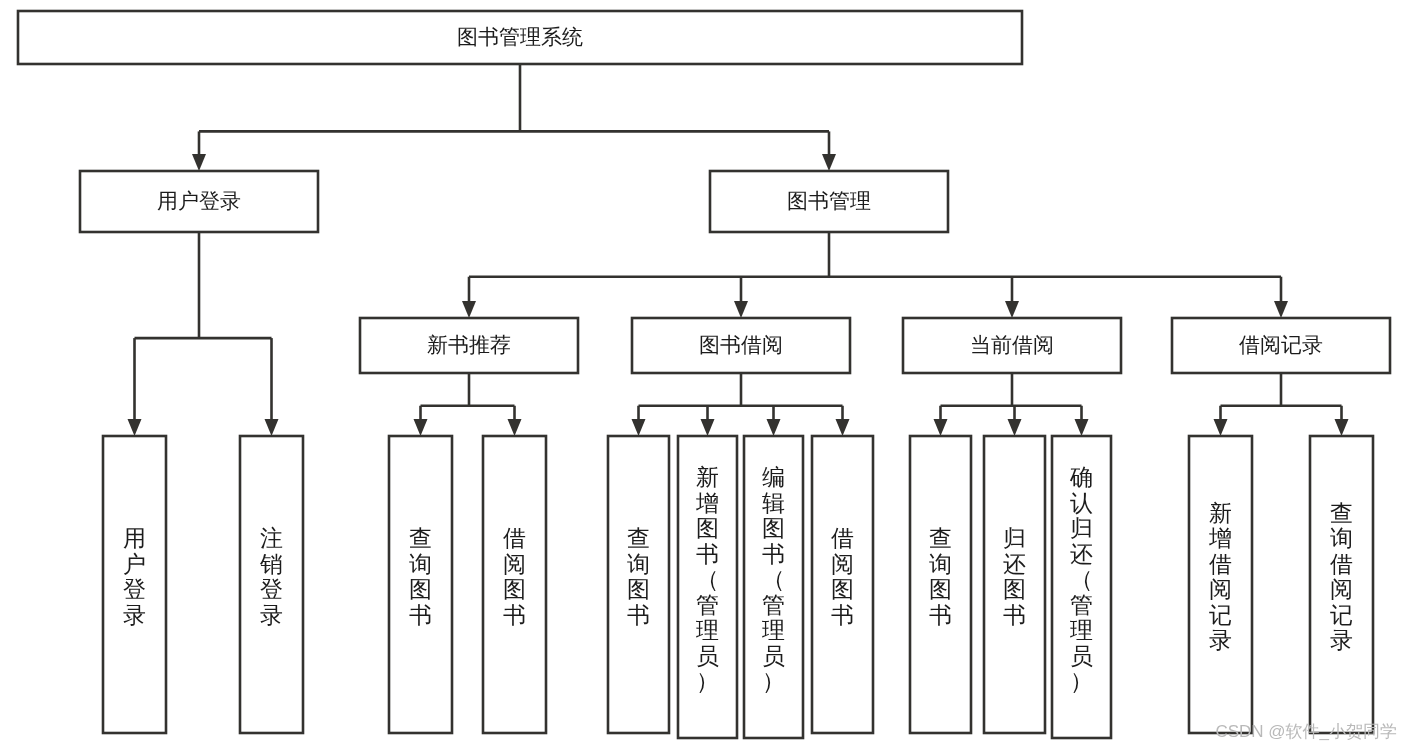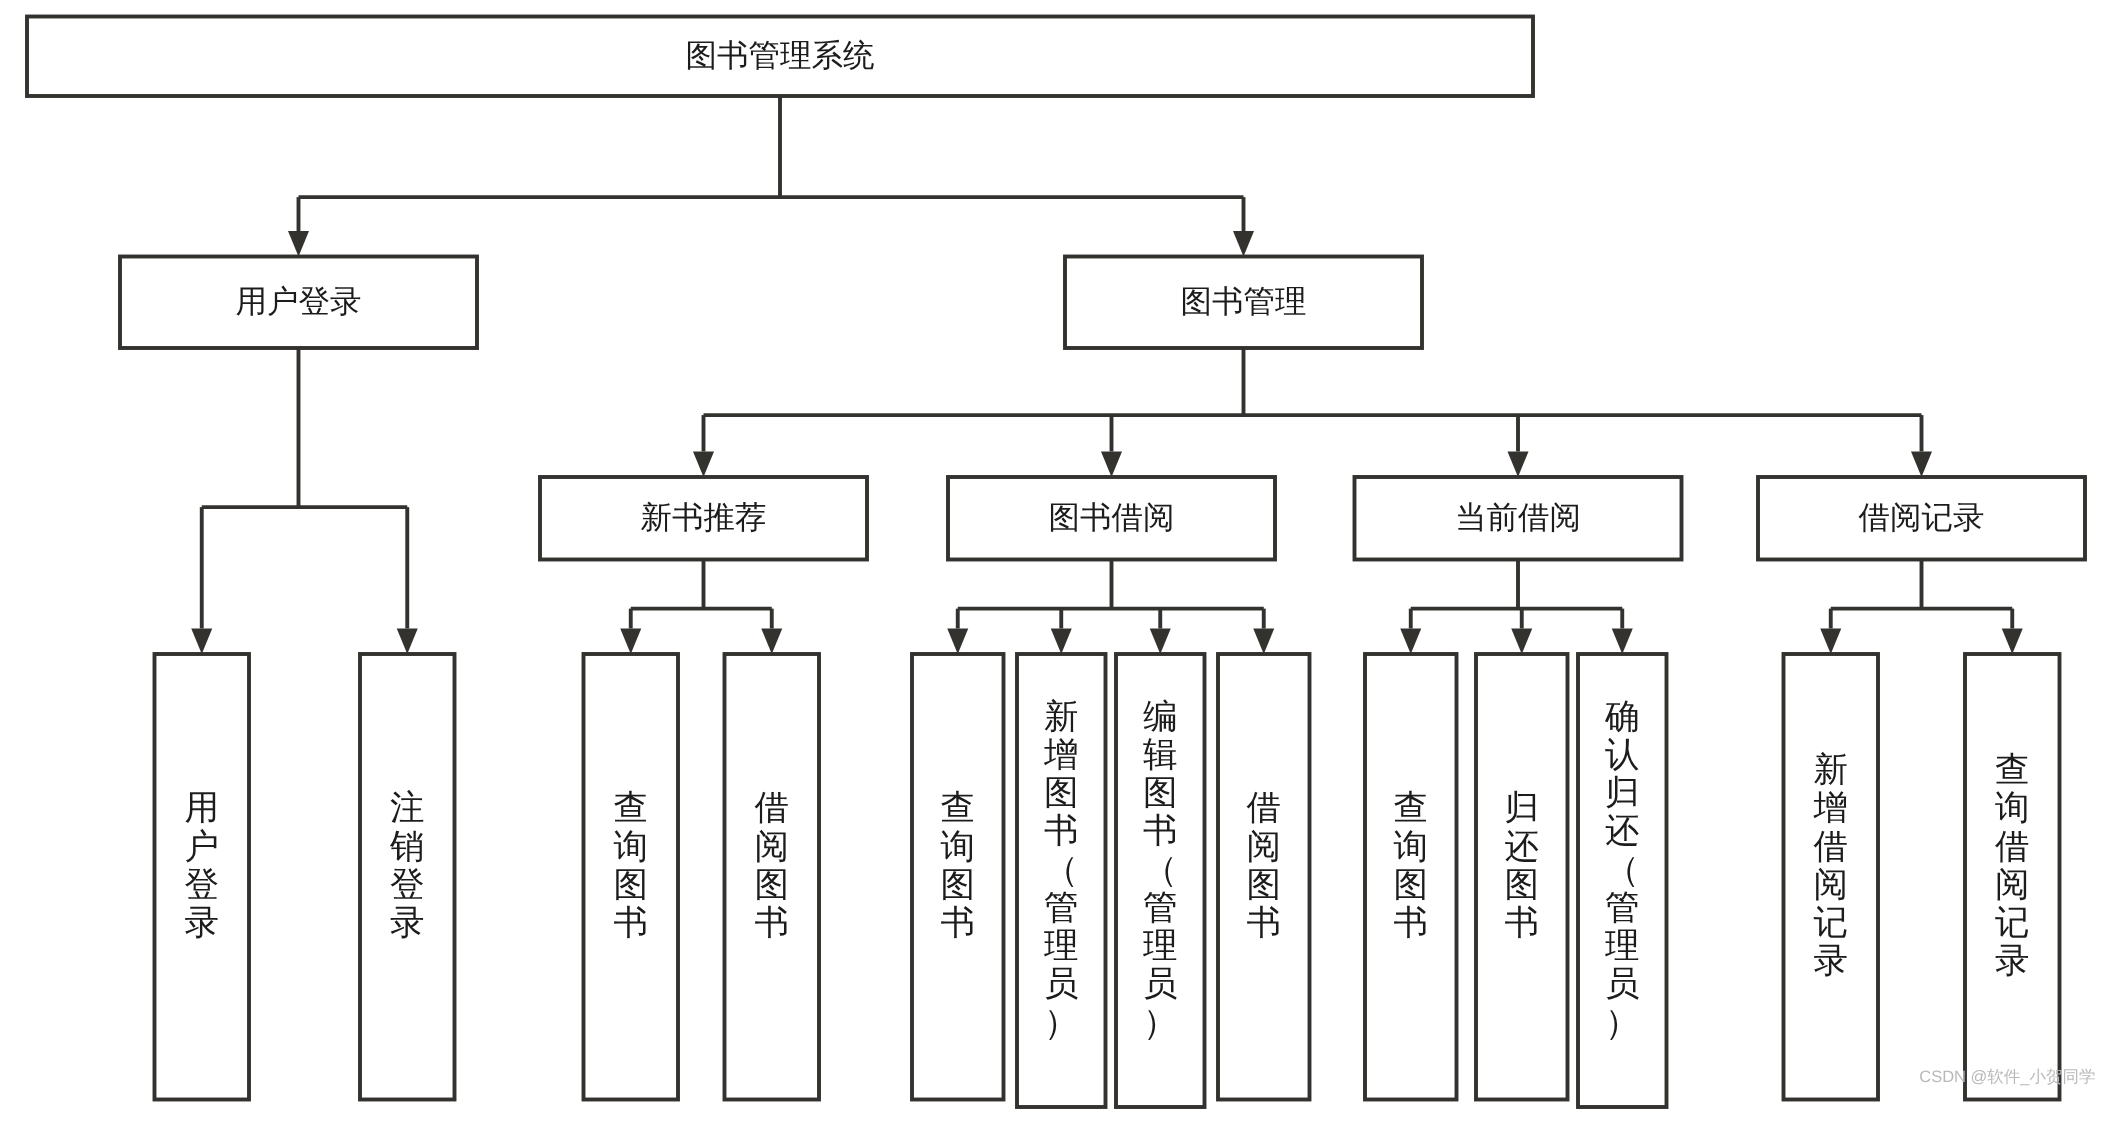--- a/index.html
+++ b/index.html
@@ -43,23 +43,23 @@
     stroke-width: 2.6;
     fill: none;
     stroke-linecap: butt;
   }
   .arrow-head {
     fill: #33322f;
   }
   .watermark {
     position: absolute;
     right: 8px;
-    bottom: 22px;
+    bottom: 4px;
     font-family: "Liberation Sans", "DejaVu Sans", sans-serif;
-    font-size: 11px;
+    font-size: 17px;
     color: #b9b9b9;
     white-space: nowrap;
     user-select: none;
   }
 </style>
 </head>
 <body>
 
 <div id="diagram-root">
   <svg class="flow" viewBox="0 0 1405 747" xmlns="http://www.w3.org/2000/svg">

